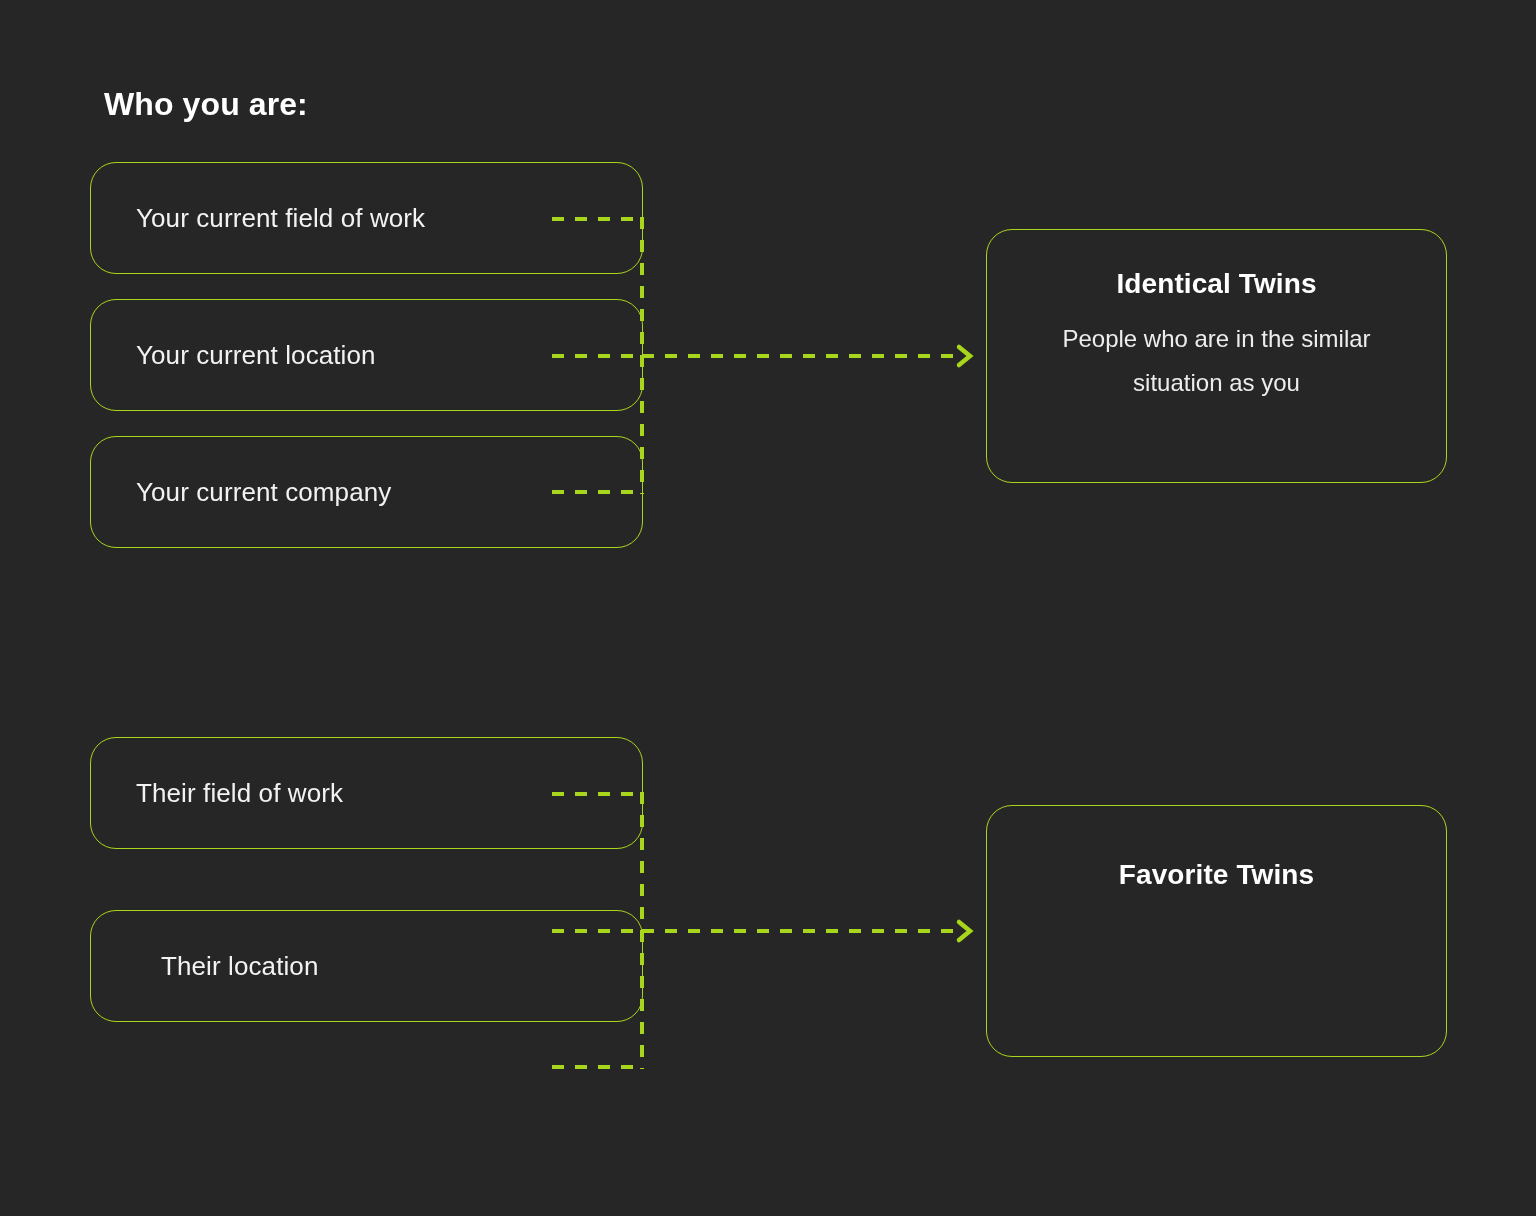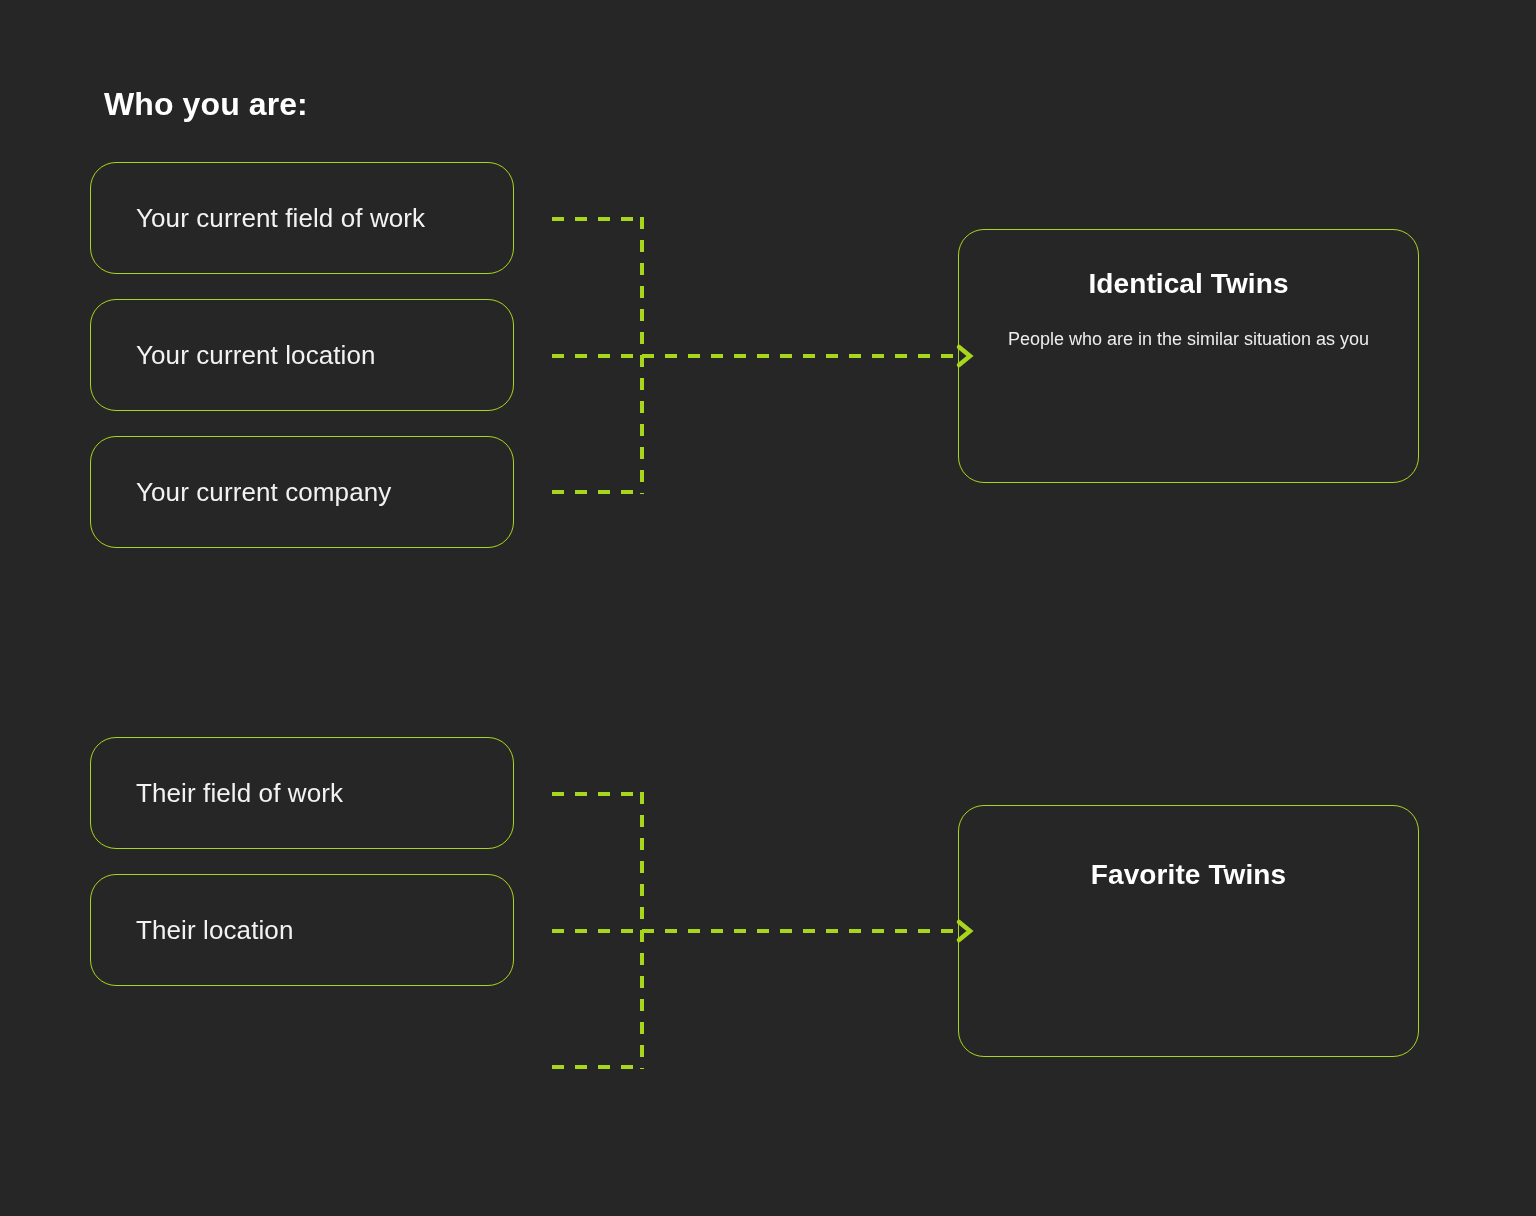--- a/index.html
+++ b/index.html
@@ -34,21 +34,21 @@
     white-space: nowrap;
     line-height: 1;
   }
   #heading-1 { left: 104px; top: 88px; }
   #heading-2 { left: 89px; top: 663px; }
 
   
   .pill {
     position: absolute;
     left: 90px;
-    width: 424px;
+    width: 553px;
     height: 112px;
     box-sizing: border-box;
     border: 1.6px solid #a8d61c;
     border-radius: 26px;
     background: transparent;
     display: flex;
     align-items: center;
   }
   .pill-label {
     color: #f2f2f2;
@@ -58,27 +58,27 @@
     letter-spacing: 0.1px;
     white-space: nowrap;
   }
 
   
   #pill-a-0 { top: 162px; }
   #pill-a-1 { top: 299px; }
   #pill-a-2 { top: 436px; }
   
   #pill-b-0 { top: 737px; }
-  #pill-b-1 { top: 874px; }
+  #pill-b-1 { top: 910px; padding-left: 25px; }
   #pill-b-2 { top: 1011px; }
 
   
   .outcome-card {
     position: absolute;
-    left: 958px;
+    left: 986px;
     width: 461px;
     box-sizing: border-box;
     border: 1.6px solid #a8d61c;
     border-radius: 26px;
     background: transparent;
     display: flex;
     flex-direction: column;
     align-items: center;
     justify-content: flex-start;
   }
@@ -88,21 +88,21 @@
   .outcome-title {
     color: #ffffff;
     font-size: 28px;
     font-weight: bold;
     letter-spacing: 0.1px;
     line-height: 1;
     text-align: center;
   }
   .outcome-desc {
     color: #ededed;
-    font-size: 18px;
+    font-size: 24px;
     font-weight: 400;
     text-align: center;
     line-height: 44px;
     margin-top: 19px;
     width: 400px;
   }
 
   
   .connector-layer {
     position: absolute;

